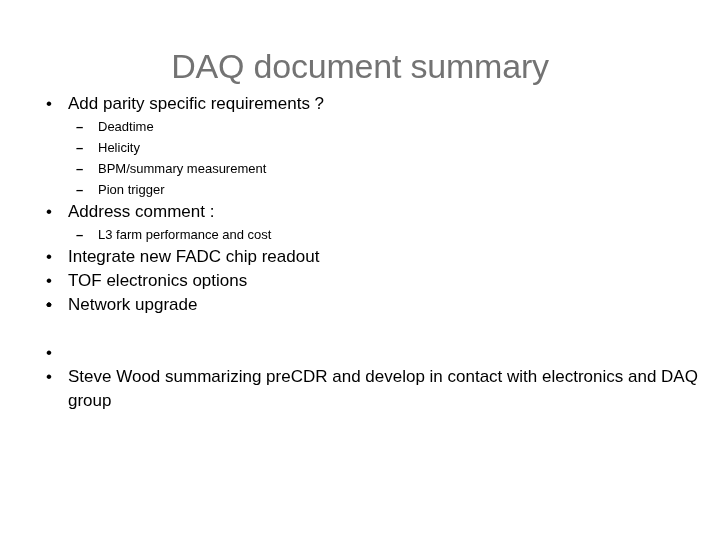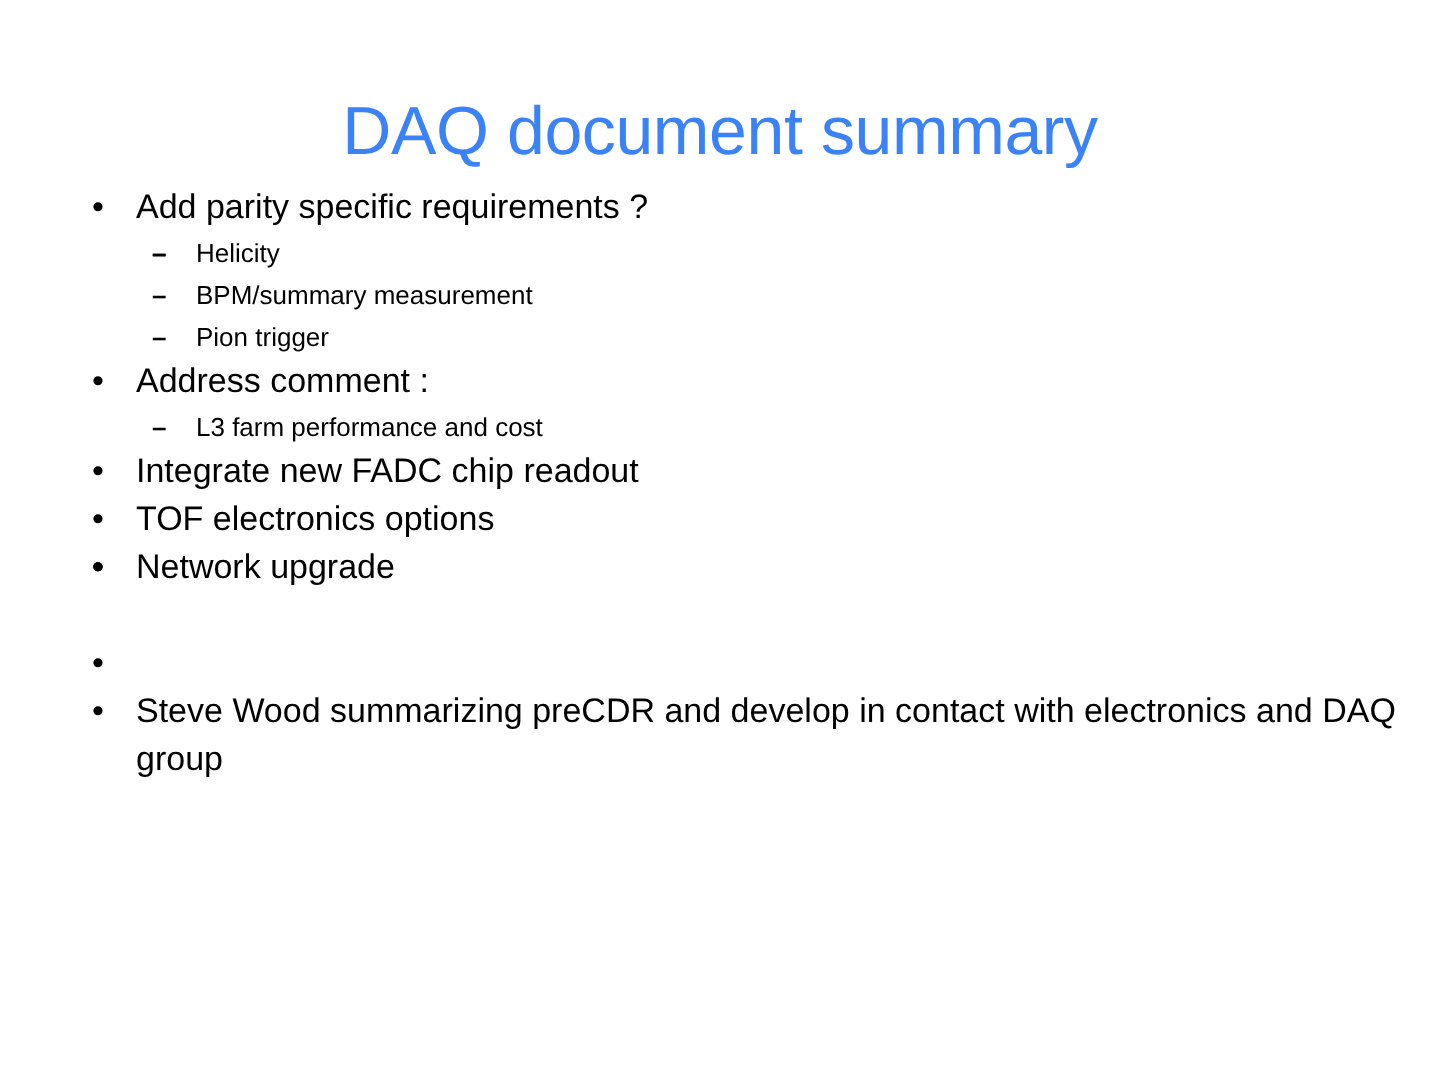--- a/index.html
+++ b/index.html
@@ -22,21 +22,21 @@
   .slide-title {
     position: absolute;
     left: 0;
     top: 46px;
     width: 720px;
     text-align: center;
     font-size: 34px;
     line-height: 40px;
     font-weight: 400;
     letter-spacing: -0.2px;
-    color: #3b82f6;
+    color: #737373;
     white-space: nowrap;
   }
 
   
   .body-area {
     position: absolute;
     left: 0;
     top: 92px;
     width: 720px;
   }
@@ -100,20 +100,21 @@
 
   <div class="slide-title">DAQ document summary</div>
 
   <div class="body-area" id="body-area">
       <div class="bullet-row lvl1">
         <span class="marker">•</span>
         <span class="row-text">Add parity specific requirements ?</span>
       </div>
       <div class="bullet-row lvl2">
         <span class="marker">–</span>
+        <span class="row-text">Deadtime</span>
       </div>
       <div class="bullet-row lvl2">
         <span class="marker">–</span>
         <span class="row-text">Helicity</span>
       </div>
       <div class="bullet-row lvl2">
         <span class="marker">–</span>
         <span class="row-text">BPM/summary measurement</span>
       </div>
       <div class="bullet-row lvl2">

